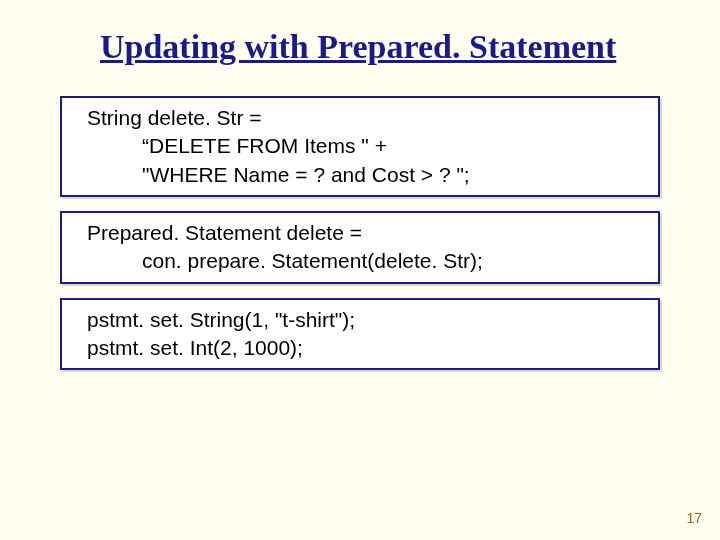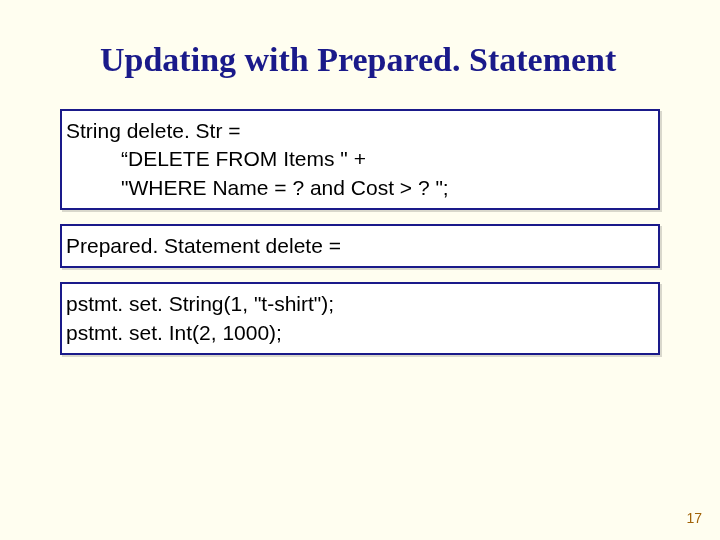--- a/index.html
+++ b/index.html
@@ -17,26 +17,27 @@
     height: 540px;
     padding: 20px 60px 10px 60px;
     box-sizing: border-box;
     position: relative;
   }
   .title {
     font-family: "Times New Roman", Times, serif;
     font-size: 34px;
     font-weight: bold;
     color: #1a1a8a;
-    margin: 21px 0 30px 40px;
+    text-decoration: underline;
+    margin: 8px 0 30px 40px;
   }
   .code-box {
     border: 2.5px solid #1a1a8a;
     background: #ffffff;
-    padding: 6px 4px;
+    padding: 6px 25px;
     margin: 0 0 14px 0;
     font-family: Arial, Helvetica, sans-serif;
     font-size: 21px;
     color: #000;
     line-height: 1.35;
     box-shadow: 2px 2px 0 rgba(0,0,0,0.15);
   }
   .indent {
     margin-left: 55px;
   }
@@ -55,20 +56,21 @@
   <div class="title">Updating with Prepared. Statement</div>
 
   <div class="code-box">
     <div>String delete. Str =</div>
     <div class="indent">“DELETE FROM Items " +</div>
     <div class="indent">"WHERE Name = ? and Cost &gt; ? ";</div>
   </div>
 
   <div class="code-box">
     <div>Prepared. Statement delete =</div>
+    <div class="indent">con. prepare. Statement(delete. Str);</div>
   </div>
 
   <div class="code-box">
     <div>pstmt. set. String(1, "t-shirt");</div>
     <div>pstmt. set. Int(2, 1000);</div>
   </div>
 
 
   <div class="page-num">17</div>
 </div>

